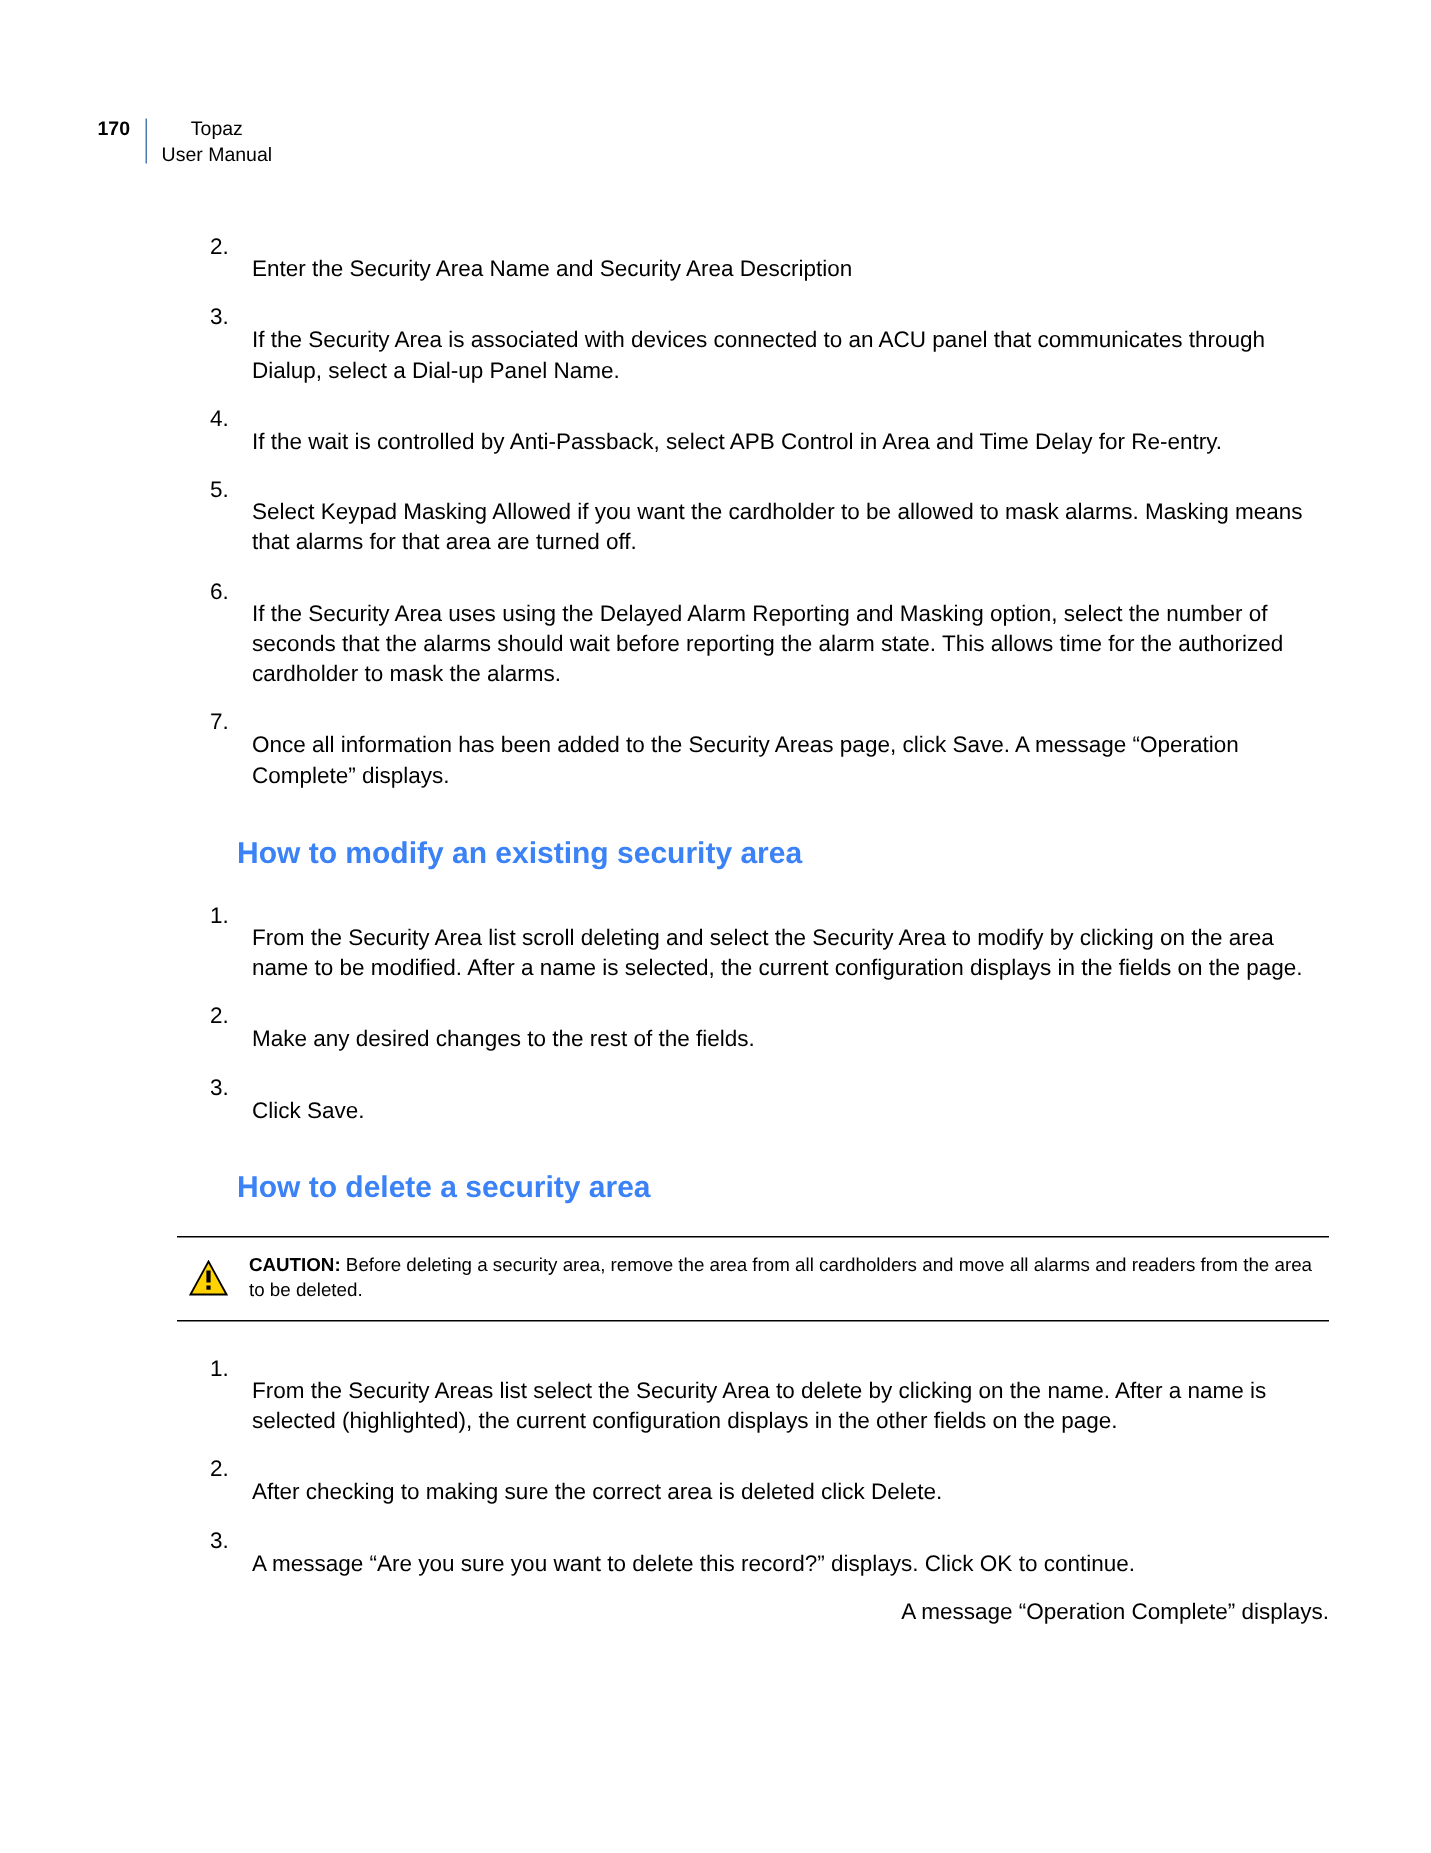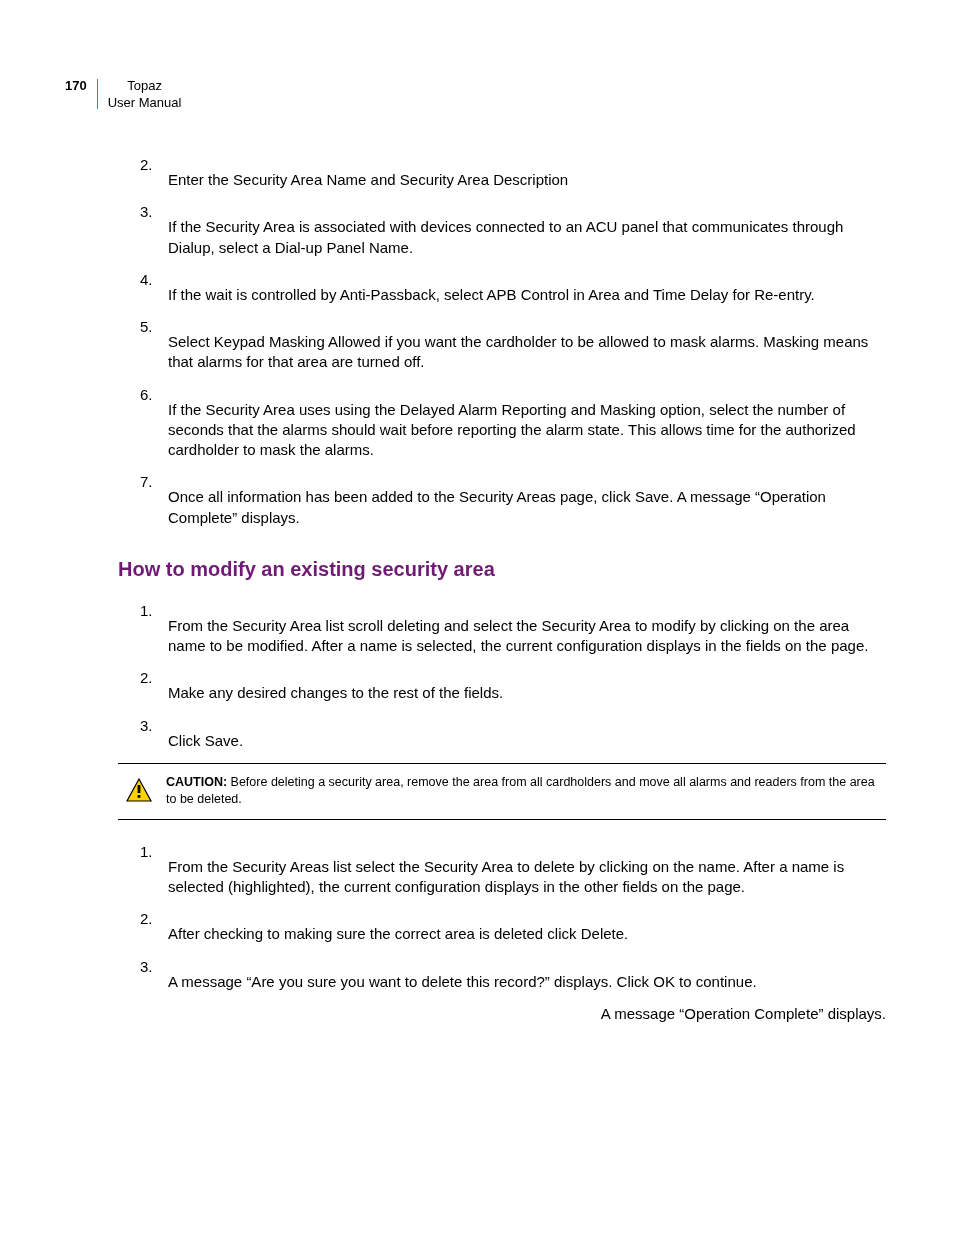--- a/index.html
+++ b/index.html
@@ -60,33 +60,34 @@
     }
     ol.main-list > li .num {
       min-width: 28px;
       margin-left: 22px;
     }
     ol.main-list > li .text {
       flex: 1;
       margin-top: 15px;
     }
     .section-heading {
-      color: #701a75;
+      color: #3b82f6;
       font-size: 20px;
       font-weight: bold;
       margin-top: 28px;
       margin-bottom: 18px;
+      margin-left: 40px;
     }
     .caution-box {
       border-top: 1px solid #000;
       border-bottom: 1px solid #000;
       padding: 10px 0 10px 0;
       margin: 8px 0 22px 0;
       display: flex;
-      align-items: center;
+      align-items: flex-end;
     }
     .caution-icon {
       margin-left: 8px;
       margin-right: 14px;
       margin-top: 2px;
     }
     .caution-text {
       font-size: 12.5px;
       line-height: 1.4;
       flex: 1;
@@ -155,20 +156,21 @@
     <li>
       <span class="num">2.</span>
       <span class="text">Make any desired changes to the rest of the fields.</span>
     </li>
     <li>
       <span class="num">3.</span>
       <span class="text"><span>Click </span><span class="bold">Save</span><span>.</span></span>
     </li>
   </ol>
 
+  <h2 class="section-heading">How to delete a security area</h2>
 
   <div class="caution-box">
     <div class="caution-icon">
       <svg width="26" height="24" viewBox="0 0 26 24">
         <polygon points="13,1 25,23 1,23" fill="#ffd200" stroke="#000" stroke-width="1.2"></polygon>
         <rect x="11.6" y="7" width="2.8" height="8" fill="#000"></rect>
         <rect x="11.6" y="17" width="2.8" height="2.8" fill="#000"></rect>
       </svg>
     </div>
     <div class="caution-text"><span class="caution-label">CAUTION:</span><span>  Before deleting a security area, remove the area from all cardholders and move all alarms and readers from the area to be deleted.</span></div>

